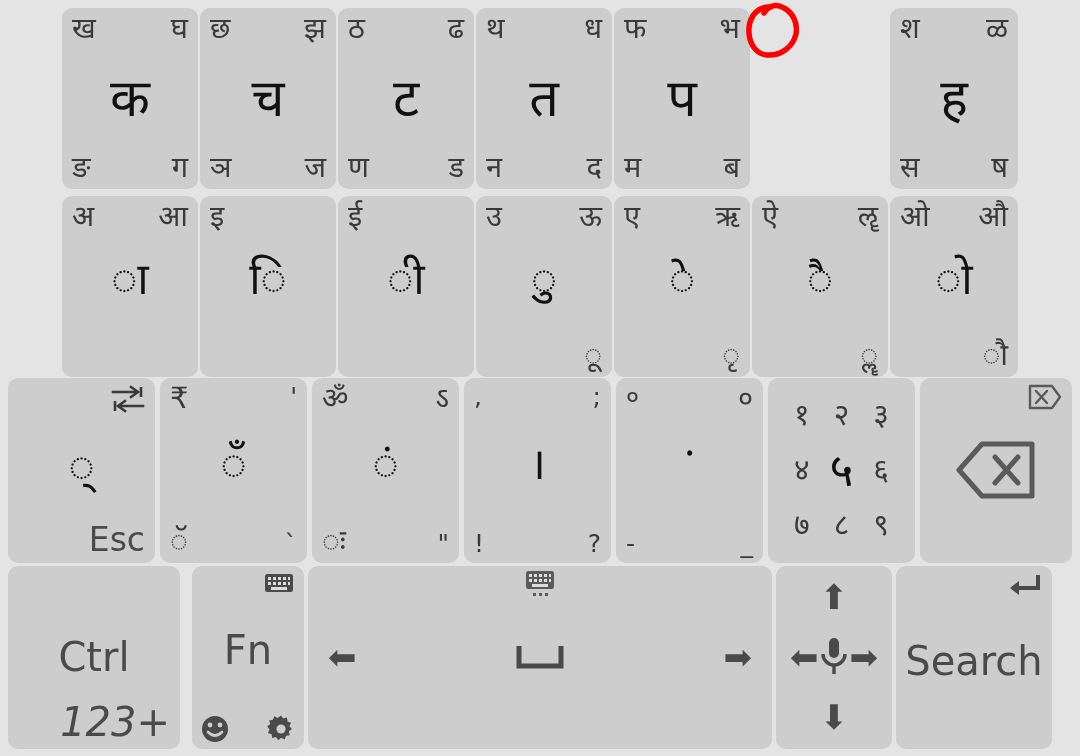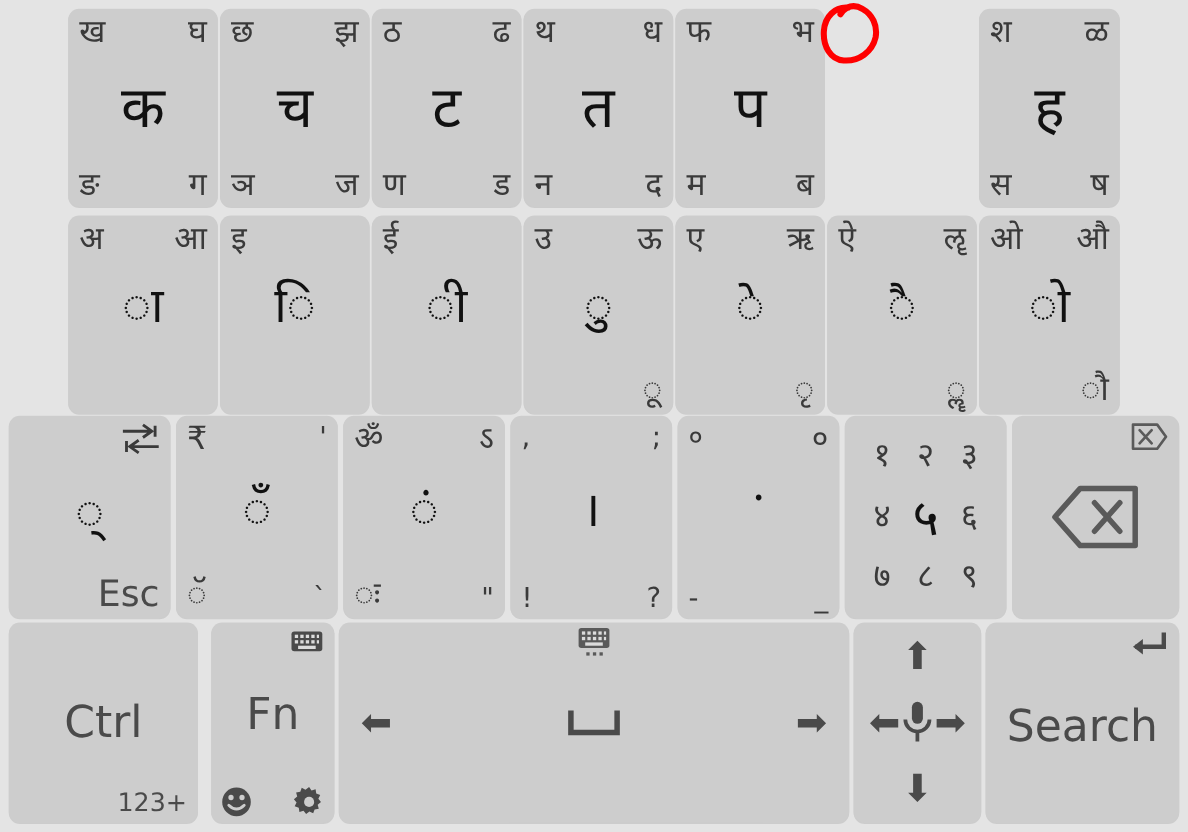--- a/index.html
+++ b/index.html
@@ -282,21 +282,21 @@
     <span class="center" style="top:50%;">
       <svg class="svgicon" width="80" height="58" viewBox="0 0 80 58" aria-hidden="true">
         <path d="M26 3 H76 V55 H26 L3 29 Z" fill="none" stroke="#5a5a5a" stroke-width="5" stroke-linejoin="round"></path>
         <path d="M39 16 L62 42 M62 16 L39 42" stroke="#5a5a5a" stroke-width="5" stroke-linecap="round"></path>
       </svg>
     </span>
   </div>
 
   <div class="key r4" style="left:8px; width:172px;">
     <span class="center word">Ctrl</span>
-    <span class="lbl br" style="font-size:23px; color:#4a4a4a;">123+</span>
+    <span class="lbl br" style="font-size:40px; color:#4a4a4a;font-style:italic;">123+</span>
   </div>
 
   <div class="key r4" style="left:192px; width:112px;">
     <span class="lbl tr">
       <svg class="svgicon" width="30" height="22" viewBox="0 0 30 22" aria-hidden="true">
         <rect x="1" y="2" width="28" height="18" rx="2.5" fill="#4a4a4a"></rect>
         <g fill="#dcdcdc">
           <rect x="4" y="5" width="3" height="3"></rect>
           <rect x="9" y="5" width="3" height="3"></rect>
           <rect x="14" y="5" width="3" height="3"></rect>
@@ -370,21 +370,21 @@
           <rect x="11" y="2" width="10" height="20" rx="5" fill="#4a4a4a"></rect>
           <path d="M5 18 a11 11 0 0 0 22 0" fill="none" stroke="#4a4a4a" stroke-width="3.4"></path>
           <path d="M16 29 V38" stroke="#4a4a4a" stroke-width="3.4"></path>
         </svg>
       </span>
       <span class="ar right">➡</span>
       <span class="ar down">⬇</span>
     </div>
   </div>
 
-  <div class="key r4" style="left:896px; width:176px;">
+  <div class="key r4" style="left:896px; width:156px;">
     <span class="lbl tr">
       <svg class="svgicon" width="38" height="28" viewBox="0 0 38 28" aria-hidden="true">
         <path d="M34 3 V16 H8" fill="none" stroke="#4a4a4a" stroke-width="4" stroke-linejoin="miter"></path>
         <path d="M15 9 L6 16 L15 23 Z" fill="#4a4a4a"></path>
       </svg>
     </span>
     <span class="center word" style="top:52%;">Search</span>
   </div>
 
 </div>

